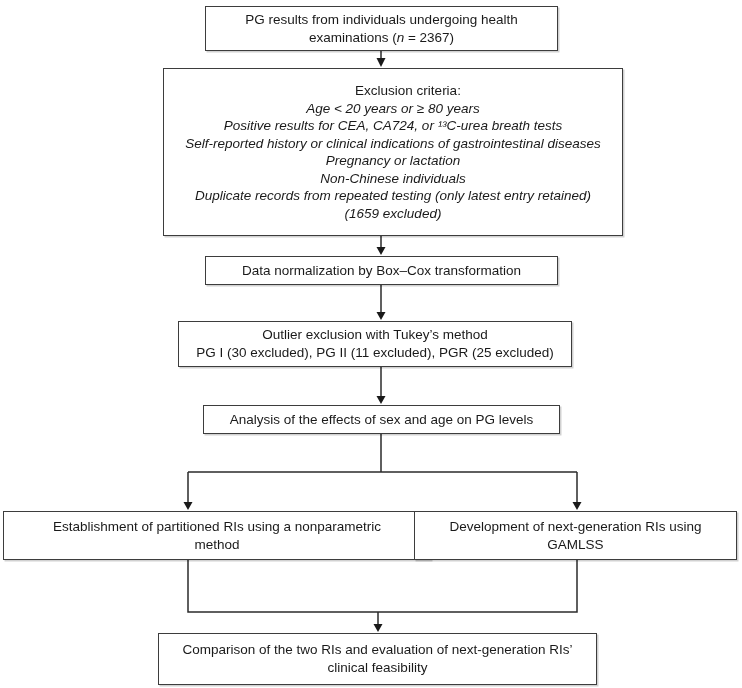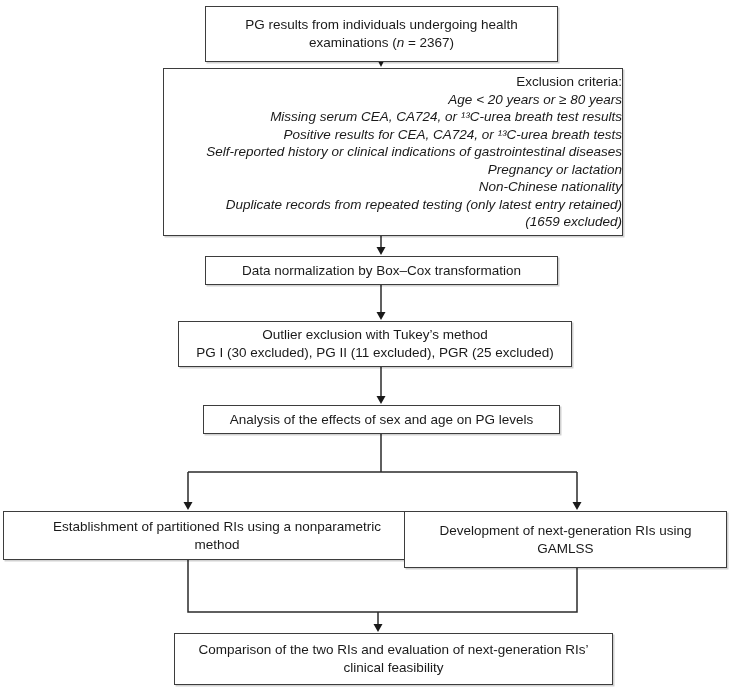--- a/index.html
+++ b/index.html
@@ -34,39 +34,39 @@
     flex-direction: column;
     justify-content: center;
     align-items: center;
     font-size: 13.5px;
     line-height: 18px;
     text-align: center;
   }
   .line { white-space: nowrap; }
   .node-exclusion {
     line-height: 17.5px;
-    align-items: flex-end;
+    align-items: center;
   }
   .node-exclusion .excl-title {
     text-align: left;
     padding-left: 30px;
     white-space: nowrap;
   }
   .node-exclusion .line { text-align: center; font-style: italic; }
   .it { font-style: italic; }
 
   
-  .node-start        { left: 205px; top: 6px;   width: 353px; height: 56px; }
+  .node-start        { left: 205px; top: 6px;   width: 353px; height: 45px; }
   .node-exclusion    { left: 163px; top: 68px;  width: 460px; height: 168px; }
   .node-normalization{ left: 205px; top: 256px; width: 353px; height: 29px; }
   .node-outlier      { left: 170px; top: 321px; width: 394px; height: 46px; margin-left: 8px; }
   .node-analysis     { left: 203px; top: 405px; width: 357px; height: 29px; }
   .node-partitioned  { left: 3px;   top: 511px; width: 428px; height: 49px; }
-  .node-gamlss       { left: 404px; top: 511px; width: 323px; height: 57px; }
-  .node-comparison   { left: 158px; top: 633px; width: 439px; height: 52px; margin-left: 16px; }
+  .node-gamlss       { left: 414px; top: 511px; width: 323px; height: 49px; }
+  .node-comparison   { left: 158px; top: 633px; width: 439px; height: 52px; }
 </style>
 </head>
 <body>
 
 <div class="canvas">
 
   <svg class="connectors" viewBox="0 0 742 688" xmlns="http://www.w3.org/2000/svg">
     <g stroke="#2b2b2b" stroke-width="1.5" fill="none">
       <path d="M381,47 V59"></path>
       <path d="M381,236 V248"></path>
@@ -87,25 +87,24 @@
   </svg>
 
   <div class="node node-start">
     <div class="line">PG results from individuals undergoing health</div>
     <div class="line"><span>examinations (</span><span class="it">n</span><span> = 2367)</span></div>
   </div>
 
   <div class="node node-exclusion">
     <div class="excl-title">Exclusion criteria:</div>
     <div class="line">Age &lt; 20 years or ≥ 80 years</div>
-    <div class="line">Missing serum CEA, CA724, or ¹³C-urea breath test results</div>
     <div class="line">Positive results for CEA, CA724, or ¹³C-urea breath tests</div>
     <div class="line">Self-reported history or clinical indications of gastrointestinal diseases</div>
     <div class="line">Pregnancy or lactation</div>
-    <div class="line">Non-Chinese nationality</div>
+    <div class="line">Non-Chinese individuals</div>
     <div class="line">Duplicate records from repeated testing (only latest entry retained)</div>
     <div class="line">(1659 excluded)</div>
   </div>
 
   <div class="node node-normalization">
     <div class="line">Data normalization by Box–Cox transformation</div>
   </div>
 
   <div class="node node-outlier">
     <div class="line">Outlier exclusion with Tukey’s method</div>

